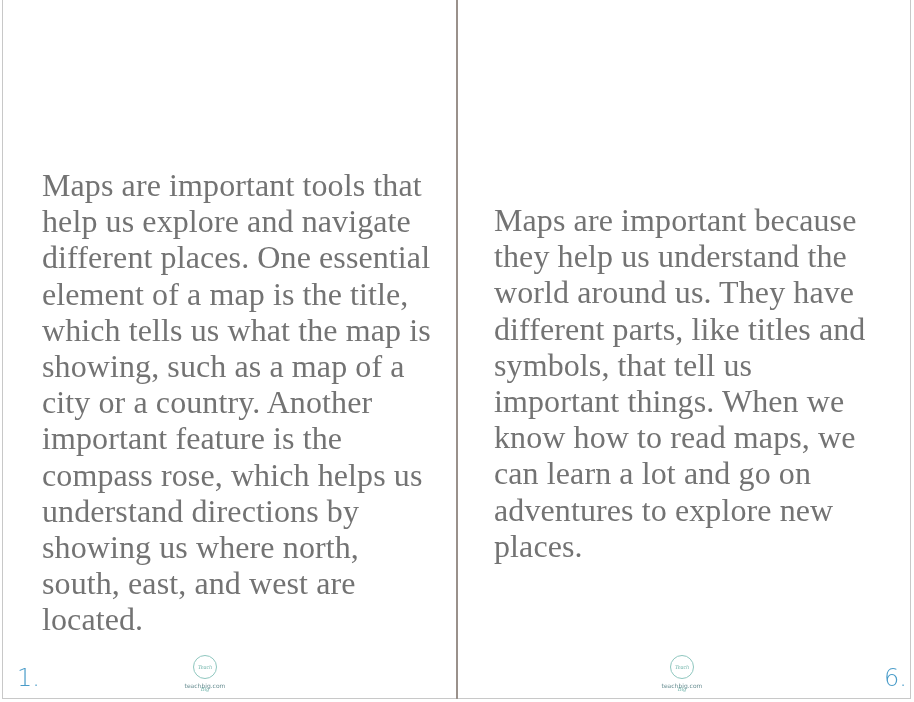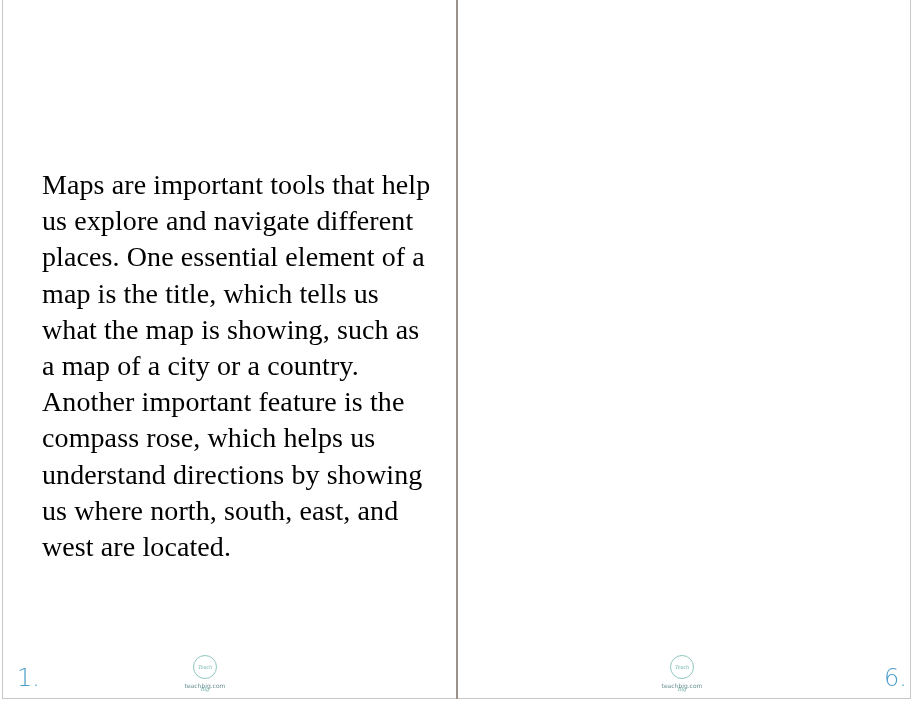--- a/index.html
+++ b/index.html
@@ -5,21 +5,21 @@
   html, body { margin: 0; padding: 0; background: #ffffff; }
   body { width: 914px; height: 702px; position: relative; overflow: hidden; font-family: "Liberation Serif", serif; }
   .spread { position: absolute; left: 0; top: 0; width: 914px; height: 702px; background: #ffffff; }
   .border-left { position: absolute; left: 2px; top: 0; width: 1px; height: 699px; background: #c8c8c8; }
   .border-right { position: absolute; left: 910px; top: 0; width: 1px; height: 699px; background: #c8c8c8; }
   .border-bottom { position: absolute; left: 2px; top: 698px; width: 909px; height: 1px; background: #c8c8c8; }
   .fold { position: absolute; left: 456px; top: 0; width: 2px; height: 699px; background: #9a918b; }
   .page { position: absolute; top: 0; height: 698px; }
   .page-left { left: 3px; width: 453px; }
   .page-right { left: 458px; width: 452px; }
-  .body-text { position: absolute; font-size: 28px; line-height: 36.2px; color: #000000; margin: 0; letter-spacing: 0.1px; }
+  .body-text { position: absolute; font-size: 32px; line-height: 36.2px; color: #737373; margin: 0; letter-spacing: 0.1px; }
   .page-left .body-text { left: 39px; top: 167px; width: 390px; }
   .page-right .body-text { left: 36px; top: 202px; width: 390px; }
   .page-num { position: absolute; font-family: "DejaVu Sans", sans-serif; font-weight: 200; font-size: 24px; color: #4a9cc9; top: 664px; }
   .page-left .page-num { left: 14px; }
   .page-right .page-num { left: 426px; }
   .logo { position: absolute; top: 655px; width: 60px; text-align: center; }
   .page-left .logo { left: 172px; }
   .page-right .logo { left: 194px; }
   .logo-circle { width: 22px; height: 22px; border: 1px solid #8fc7bf; border-radius: 50%; margin: 0 auto; font-size: 6px; color: #7ab9b0; line-height: 22px; font-style: italic; }
   .logo-text { font-family: "DejaVu Sans", sans-serif; font-size: 6px; color: #6a8f93; margin-top: 3px; }
@@ -37,19 +37,20 @@
     <div class="logo">
       <div class="logo-circle">Teach Big</div>
       <div class="logo-text">teachbig.com</div>
     </div>
     <div class="page-num">1.</div>
   </div>
 
   <div class="fold"></div>
 
   <div class="page page-right">
+    <p class="body-text">Maps are important because they help us understand the world around us. They have different parts, like titles and symbols, that tell us important things. When we know how to read maps, we can learn a lot and go on adventures to explore new places.</p>
     <div class="logo">
       <div class="logo-circle">Teach Big</div>
       <div class="logo-text">teachbig.com</div>
     </div>
     <div class="page-num">6.</div>
   </div>
 </div>
 
 </body></html>

